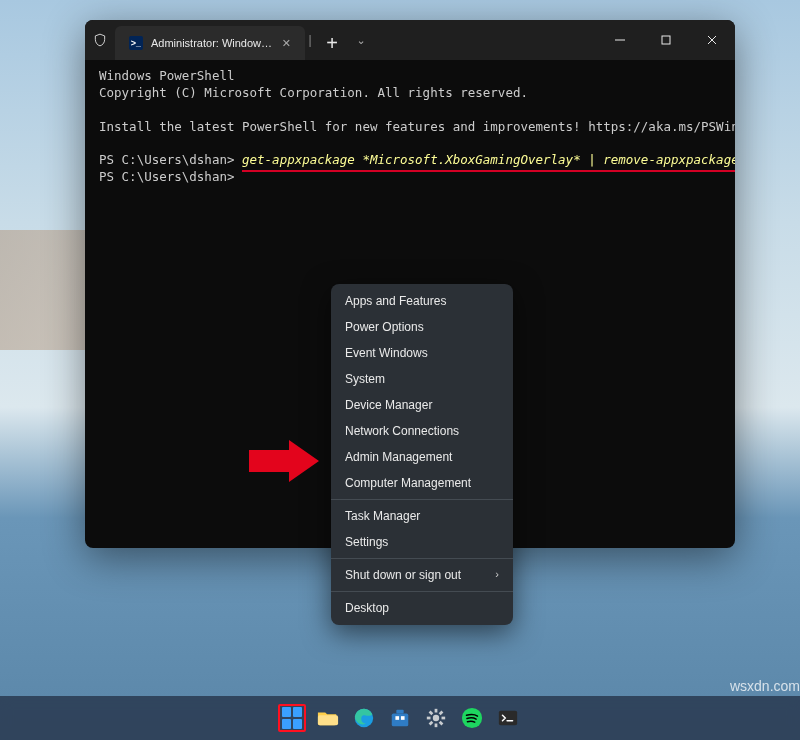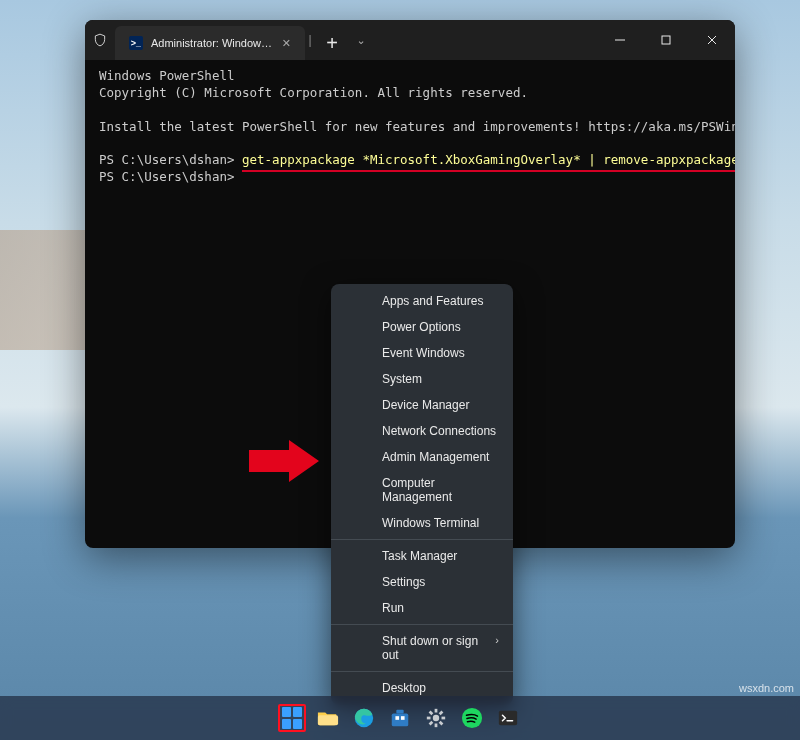--- a/index.html
+++ b/index.html
@@ -53,21 +53,21 @@
   .terminal-body {
     flex:1;
     padding: 8px 14px;
     font-family: Consolas, monospace;
     font-size: 12.5px;
     line-height: 1.35;
     color: #cccccc;
     white-space: pre;
     overflow: hidden;
   }
-  .cmd { color: #fdfd96; }
+  .cmd { color: #fdfd96; font-style: italic; }
   .underline { position: relative; display: inline-block; }
   .underline::after {
     content:""; position:absolute; left:0; right:0; bottom:-3px; height:2px; background:#d30024;
   }
 
   
   .winx-menu {
     position: absolute;
     left: 331px; top: 284px;
     width: 182px;
@@ -75,21 +75,20 @@
     border-radius: 8px;
     box-shadow: 0 8px 28px rgba(0,0,0,.55);
     padding: 4px 0;
     color: #eaeaea;
     font-size: 12px;
   }
   .menu-item {
     padding: 6px 14px;
     display:flex; align-items:flex-start; justify-content:space-between;
     cursor: pointer;
-    margin-left: 37px;
   }
   .menu-sep { height:1px; background:#444b52; margin:3px 0; }
   .submenu-arrow { font-size:11px; color:#ccc; }
 
   
   .red-arrow {
     position: absolute;
     left: 249px; top: 440px;
     width: 70px; height: 42px;
   }
@@ -98,21 +97,21 @@
   
   .taskbar {
     position: absolute; left:0; bottom:0; width:100%; height:44px;
     background: rgba(30,40,60,0.7);
     backdrop-filter: blur(6px);
     display:flex; align-items:center; justify-content:center; gap:8px;
   }
   .tb-icon { width:28px; height:28px; border-radius:4px; display:flex; align-items:center; justify-content:center; cursor:pointer; }
   .start-box { border: 2px solid #ff1020; padding:2px; border-radius:2px; }
 
-  .watermark { position:absolute; right:6px; bottom:46px; font-size:11px; color:rgba(255,255,255,0.75); }
+  .watermark { position:absolute; right:0; bottom:46px; font-size:14px; color:rgba(255,255,255,0.75); }
 
   .start-glyph {
     width:22px; height:22px; display:grid; grid-template-columns:1fr 1fr; grid-template-rows:1fr 1fr; gap:2px;
   }
   .start-glyph span { background:#3aa0ff; border-radius:1px; }
 </style>
 </head>
 <body>
 
 <div class="terminal-window">
@@ -175,32 +174,26 @@
     </div>
   <div class="menu-item">
       <span>Network Connections</span>
     </div>
   <div class="menu-item">
       <span>Admin Management</span>
     </div>
   <div class="menu-item">
       <span>Computer Management</span>
     </div>
-  <div class="menu-item">
-      <span>Windows Terminal</span>
-    </div>
   <div class="menu-sep"></div>
   <div class="menu-item">
       <span>Task Manager</span>
     </div>
   <div class="menu-item">
       <span>Settings</span>
-    </div>
-  <div class="menu-item">
-      <span>Run</span>
     </div>
   <div class="menu-sep"></div>
   <div class="menu-item">
       <span>Shut down or sign out</span>
       <span class="submenu-arrow">›</span>
     </div>
   <div class="menu-sep"></div>
   <div class="menu-item">
       <span>Desktop</span>
     </div>

